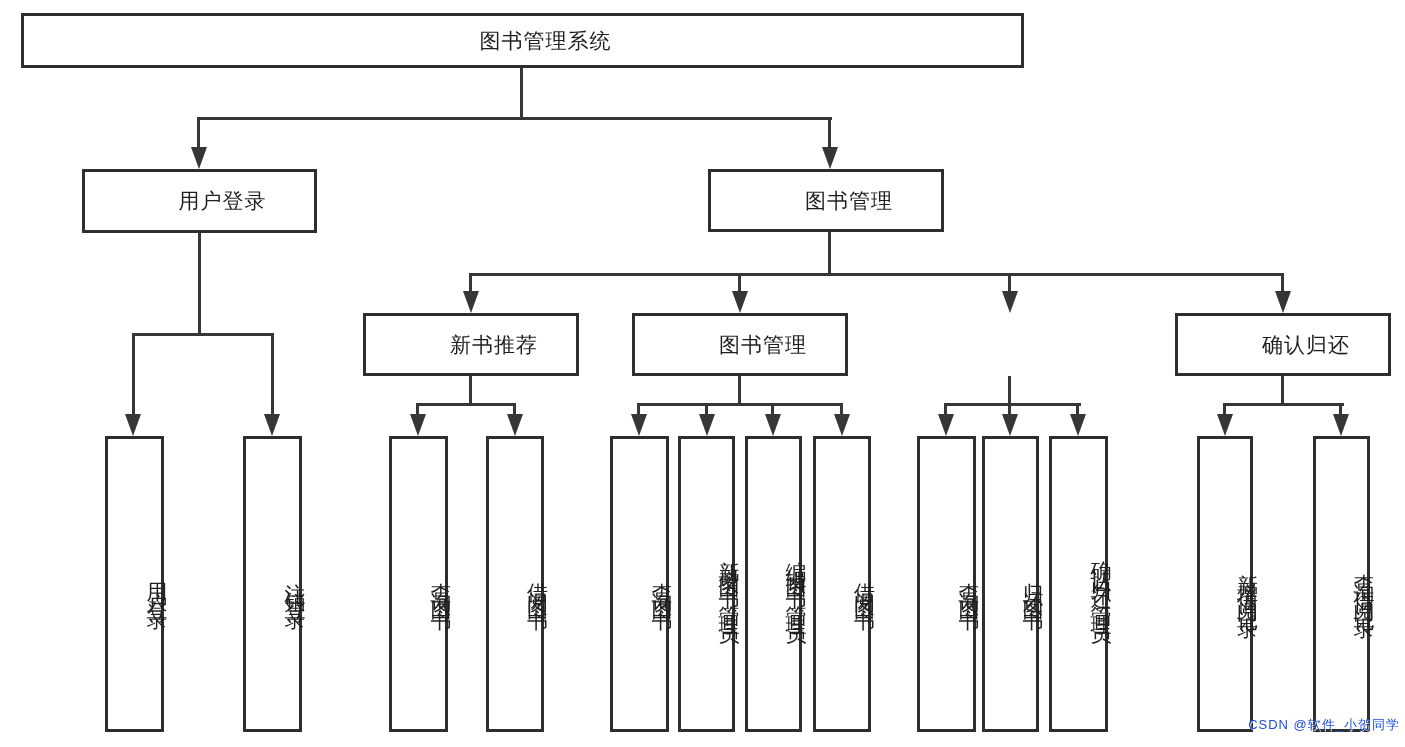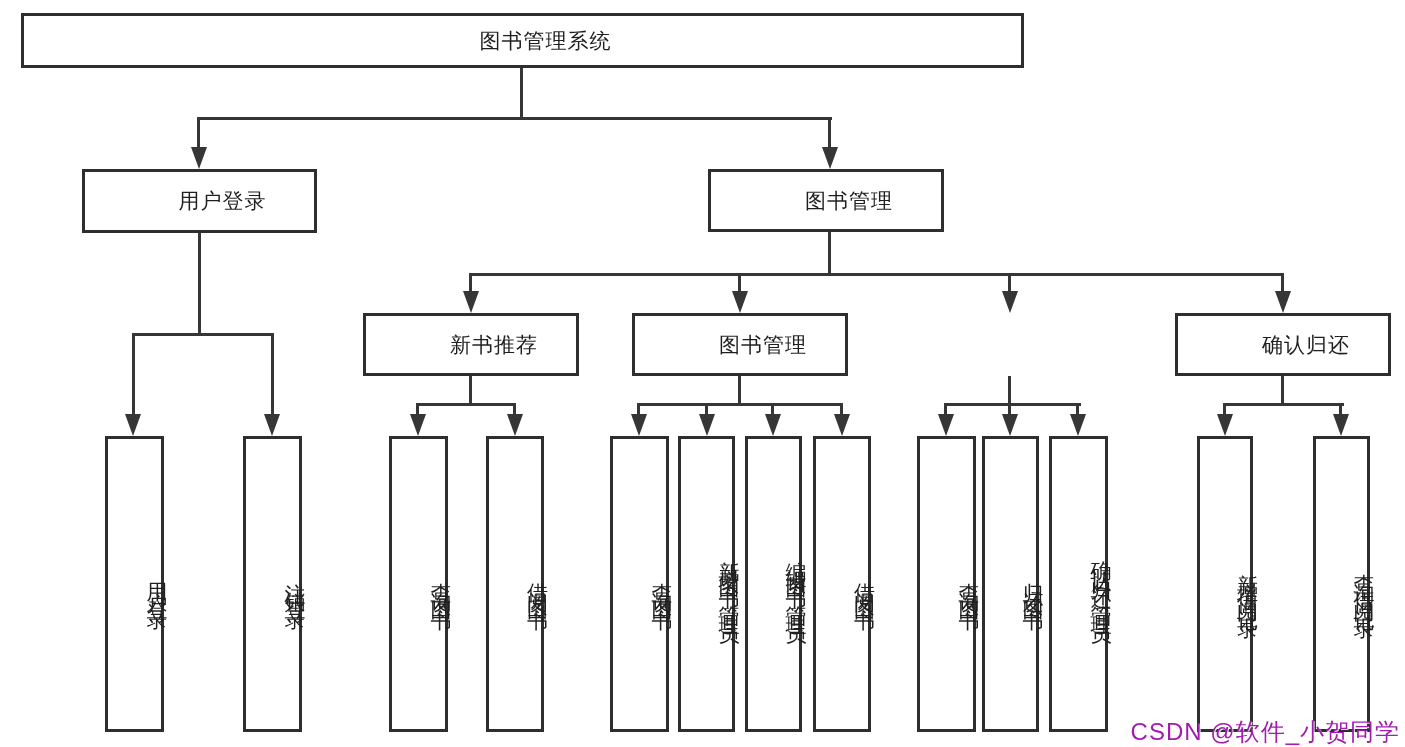--- a/index.html
+++ b/index.html
@@ -17,21 +17,21 @@
     font-size:21px;letter-spacing:9px;line-height:1;color:#1f1f1f;white-space:nowrap;
   }
   .ln{position:absolute;background:#363636;display:block;}
   .ar{
     position:absolute;display:block;width:0;height:0;
     border-left:8px solid transparent;border-right:8px solid transparent;
     border-top:22px solid #363636;
   }
   #watermark{
     position:absolute;top:716px;right:5px;z-index:5;
-    font-size:24px;letter-spacing:1px;color:#a21caf;
+    font-size:13px;letter-spacing:1px;color:#1d4ed8;
     text-shadow:1px 1px 0 rgba(255,255,255,0.85);
     white-space:nowrap;
   }
 </style>
 </head>
 <body>
 
 <div id="stage">
 
   <div class="box h" style="left:21px;top:13px;width:1003px;height:55px">

